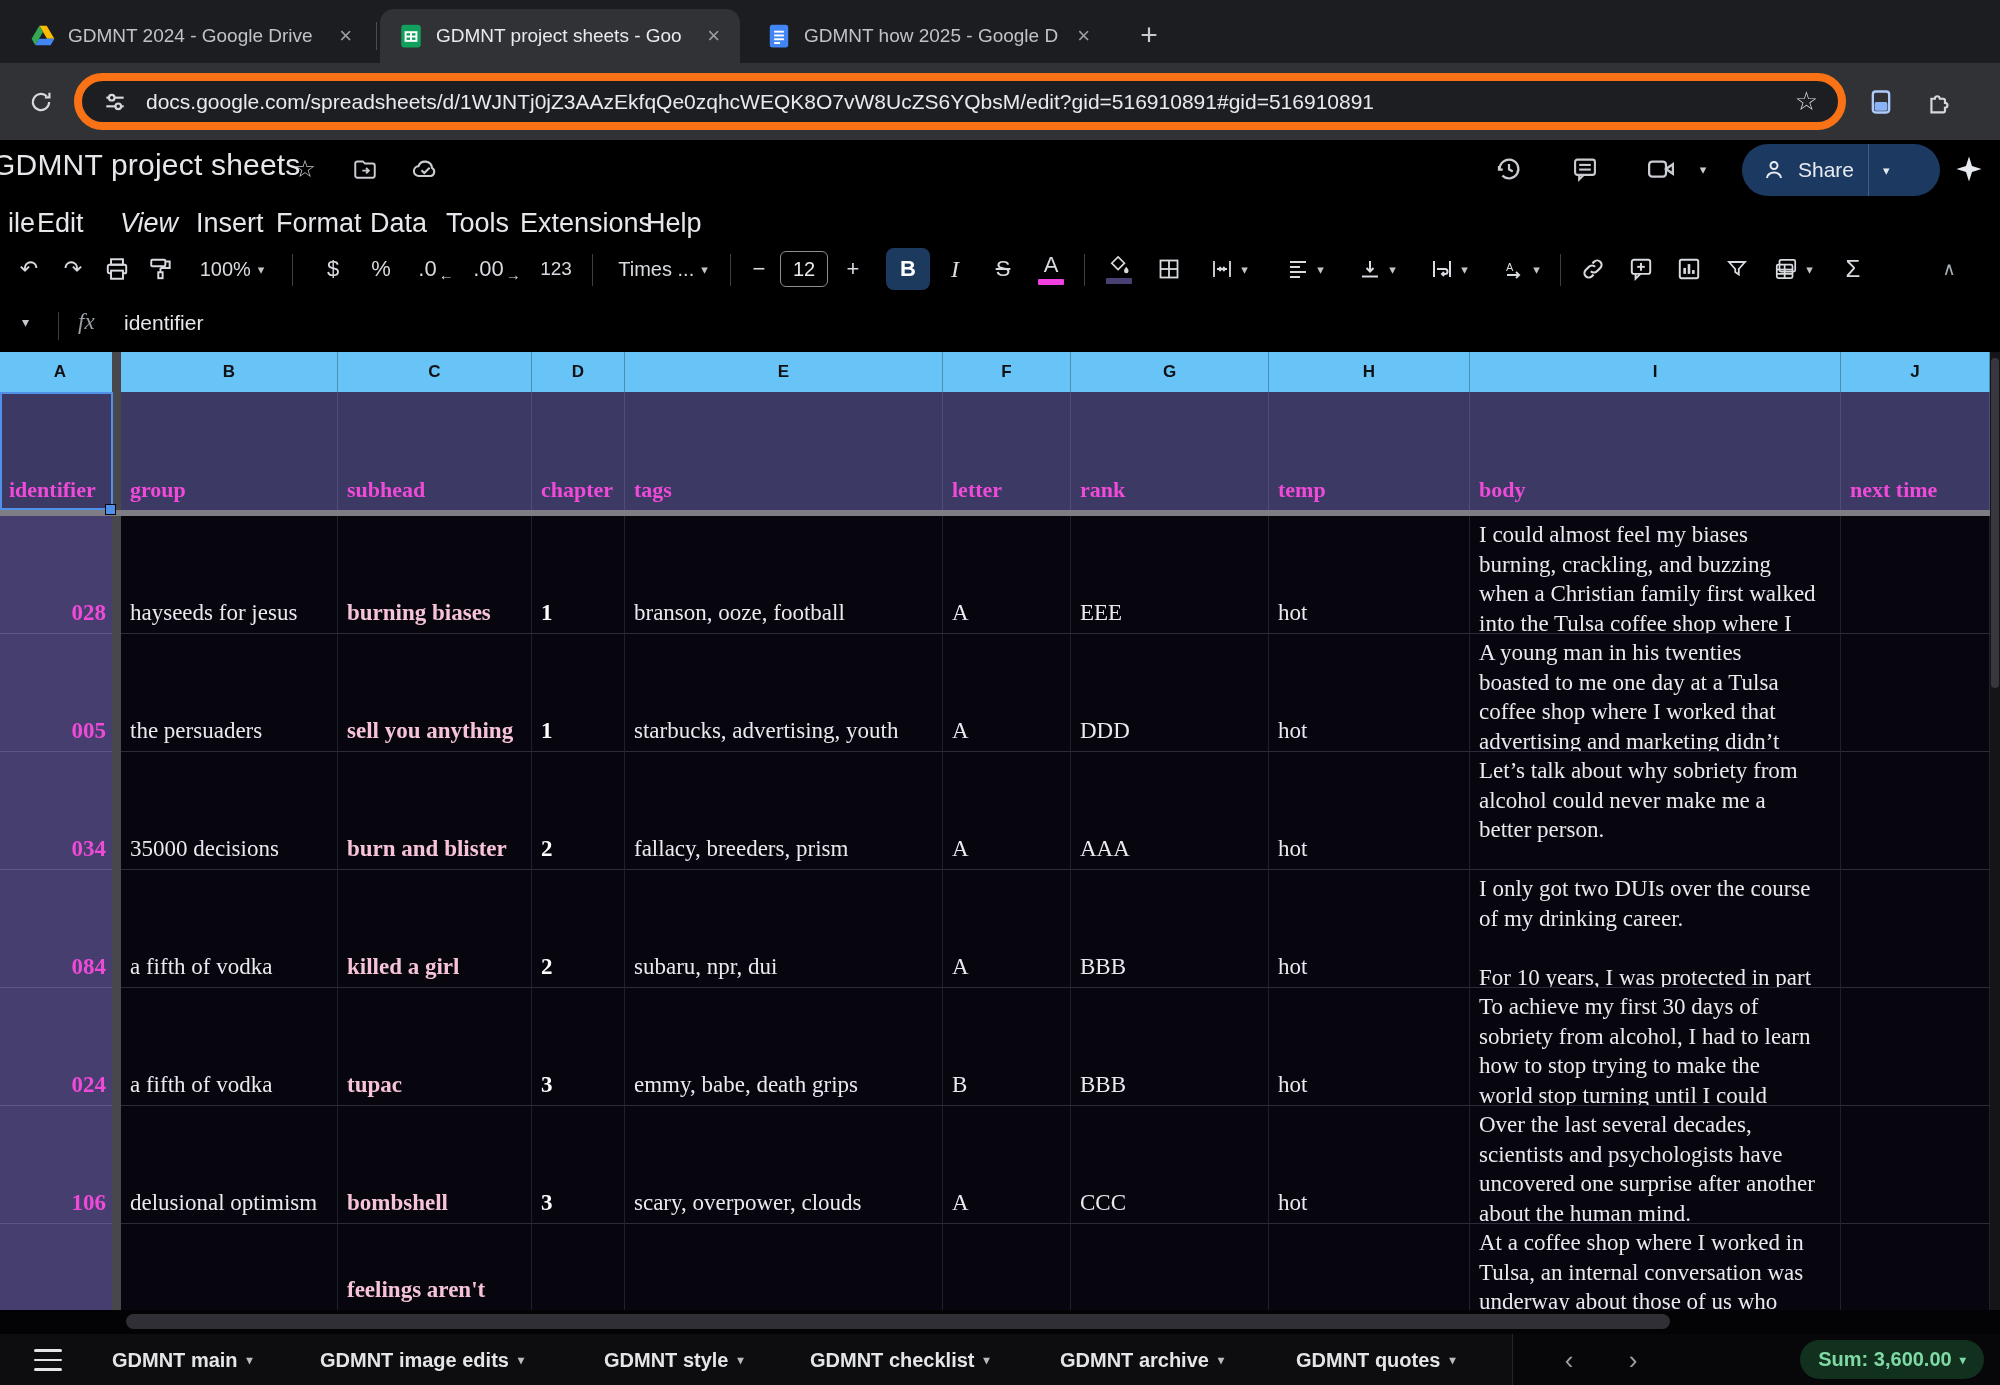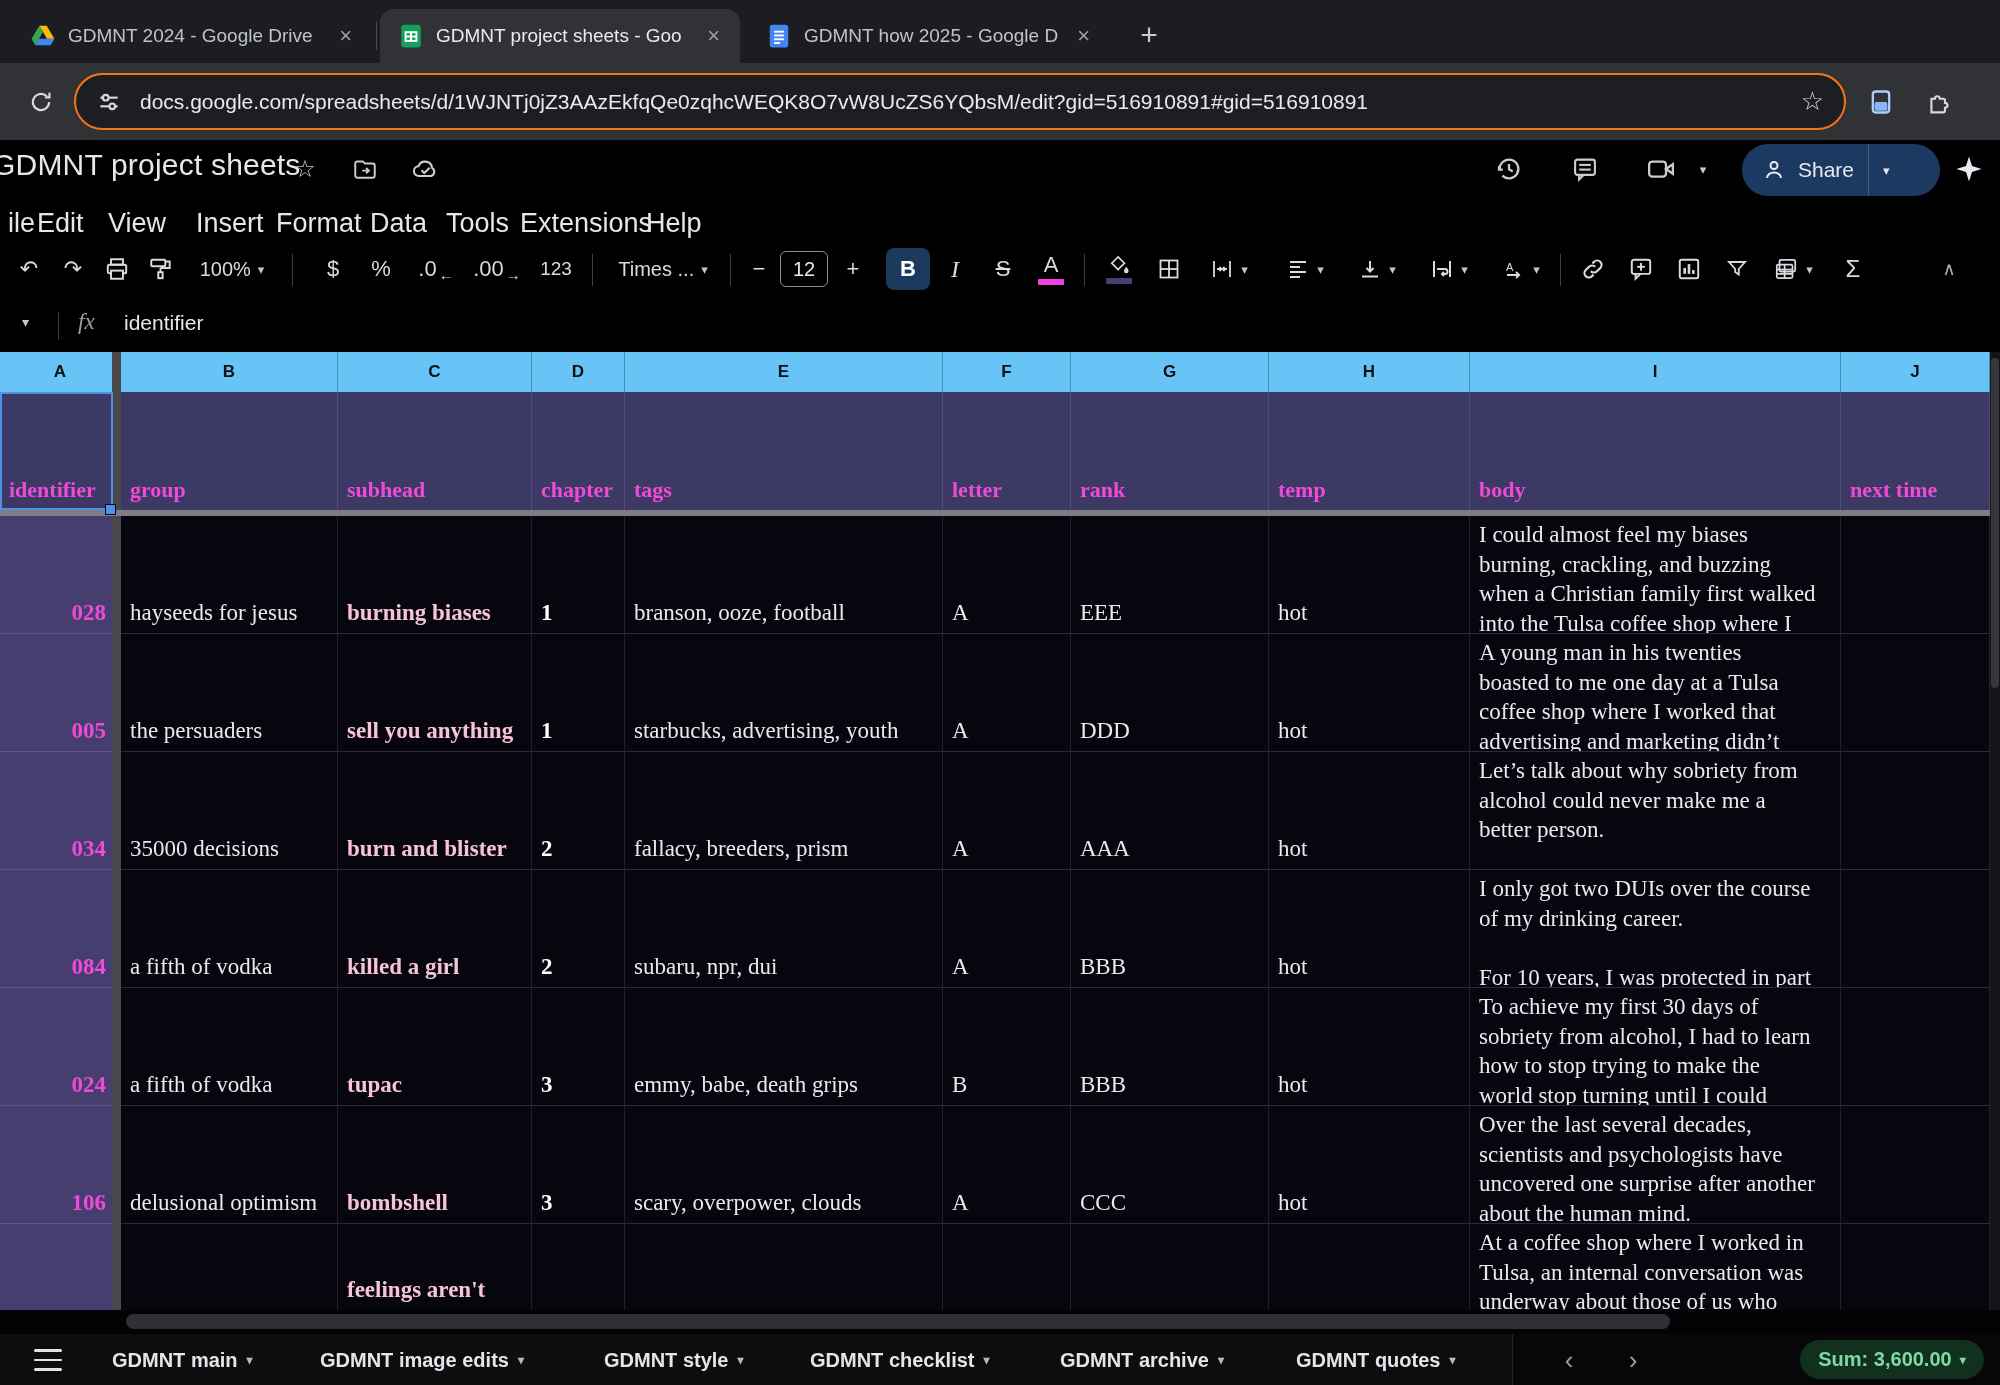--- a/index.html
+++ b/index.html
@@ -21,21 +21,21 @@
   .tab .t-close { margin-left:10px; color:#9aa0a6; font-size:22px; line-height:1; padding:2px 6px; border-radius:50%; }
   #newtab { position:absolute; left:1128px; top:14px; width:42px; height:42px; color:#c7cace;
             font-size:30px; display:flex; align-items:center; justify-content:center; border-radius:50%; }
   .tabdiv { position:absolute; top:22px; width:1px; height:28px; background:#4a4d51; }
 
   
   #omnibox-row { position:absolute; left:0; top:63px; width:2000px; height:77px; background:#303236; }
   #reload-btn { position:absolute; left:22px; top:20px; width:38px; height:38px; color:#d5d8dc;
                 display:flex; align-items:center; justify-content:center; border-radius:50%; }
   #url-pill { position:absolute; left:74px; top:10px; width:1772px; height:57px; border-radius:29px;
-              background:#1d1e22; border:2px solid #f97316; display:flex; align-items:center; padding:0 20px; }
+              background:#1d1e22; border:8px solid #f97316; display:flex; align-items:center; padding:0 20px; }
   #url-text { color:#e8eaed; font-size:21px; margin-left:18px; white-space:nowrap; overflow:hidden; flex:1; }
   .omni-ic { position:absolute; top:20px; width:38px; height:38px; display:flex; align-items:center; justify-content:center; color:#d5d8dc; }
 
   
   #doc-header { position:absolute; left:0; top:140px; width:2000px; height:60px; background:#000; }
   #doc-title { position:absolute; left:-8px; top:8px; font-size:30px; color:#e6e7ea; letter-spacing:0.2px; }
   .hdr-ic { position:absolute; top:12px; width:34px; height:34px; display:flex; align-items:center; justify-content:center; color:#c9ccd1; font-size:24px; }
   #share-btn { position:absolute; left:1742px; top:4px; width:198px; height:52px; border-radius:26px;
                display:flex; align-items:center; color:#e8eaf2; font-size:21px; }
   #share-divider { width:1px; height:52px; background:rgba(255,255,255,0.18); margin:0 0 0 14px; }
@@ -237,21 +237,21 @@
   <div class="hdr-ic" style="left:1952px">
     <svg width="30" height="30" viewBox="0 0 24 24" fill="#e8eaf2">
       <path d="M12 2 L14.4 9.6 L22 12 L14.4 14.4 L12 22 L9.6 14.4 L2 12 L9.6 9.6 Z"></path>
     </svg>
   </div>
 </div>
 
 <div id="menubar">
     <div class="menu-item" style="left: 2px;">ile</div>
     <div class="menu-item" style="left: 31px;">Edit</div>
-    <div class="menu-item" style="left: 102px;">View</div>
+    <div class="menu-item" style="left: 114px; font-style: italic;">View</div>
     <div class="menu-item" style="left: 190px;">Insert</div>
     <div class="menu-item" style="left: 270px;">Format</div>
     <div class="menu-item" style="left: 364px;">Data</div>
     <div class="menu-item" style="left: 440px;">Tools</div>
     <div class="menu-item" style="left: 514px;">Extensions</div>
     <div class="menu-item" style="left: 640px;">Help</div>
   </div>
 
 <div id="toolbar">
   <div class="tbtn" style="left:8px">↶</div>

